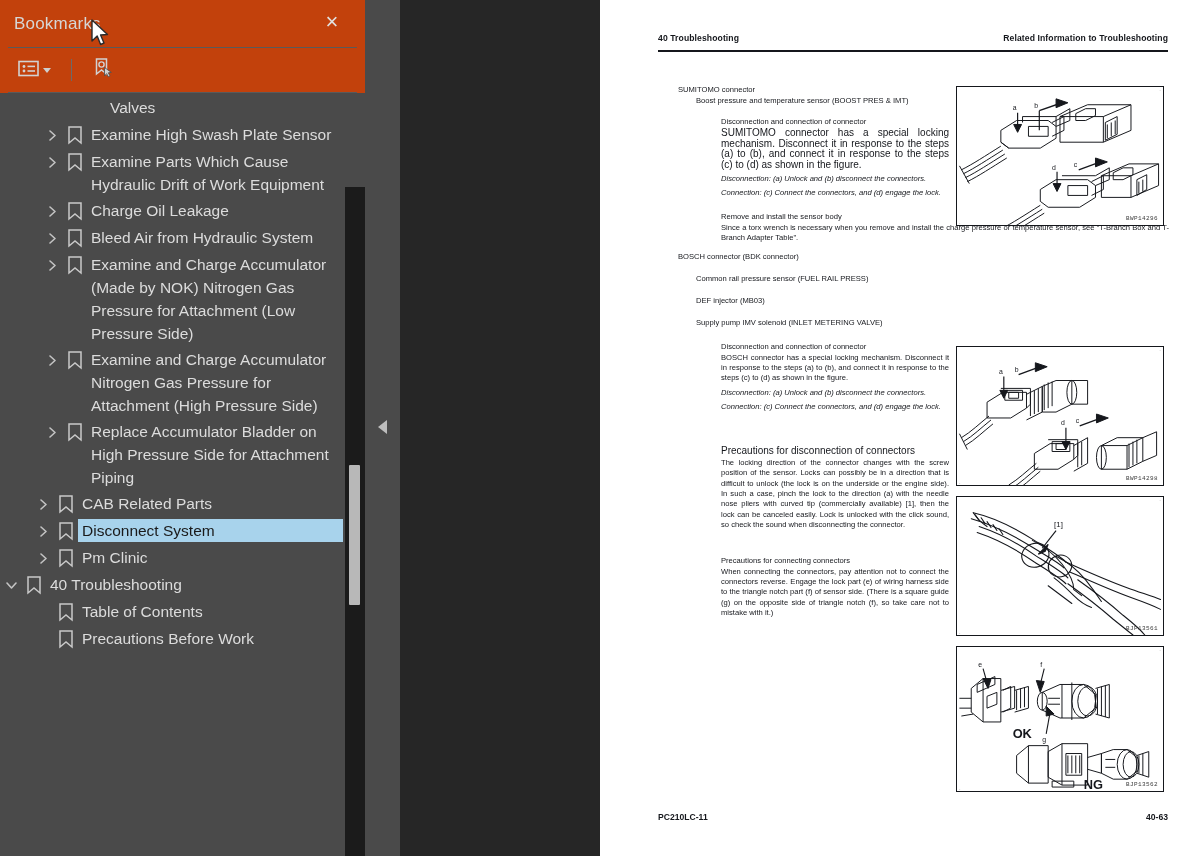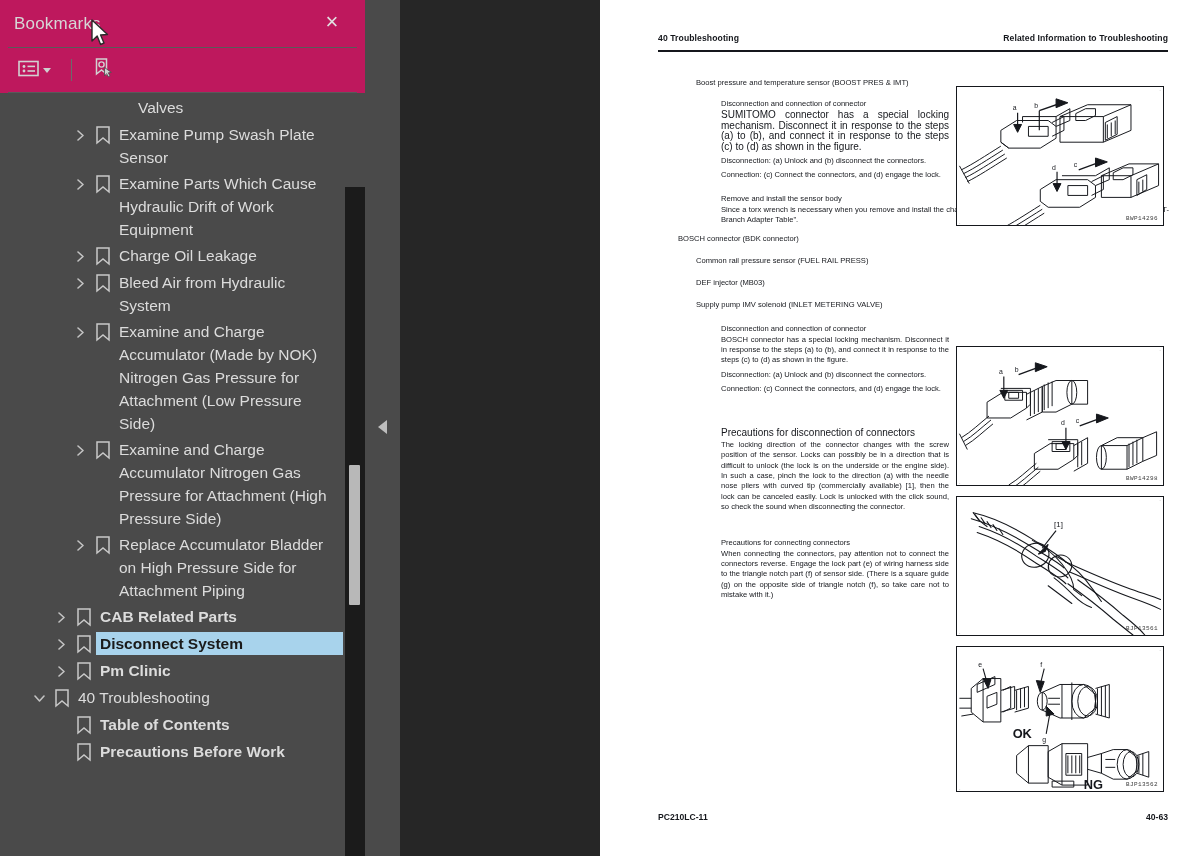--- a/index.html
+++ b/index.html
@@ -8,21 +8,21 @@
     background: #262626;
     font-family: "Liberation Sans", sans-serif;
     overflow: hidden;
   }
   .app { position: relative; width: 1200px; height: 856px; display: flex; }
 
   
   .sidebar {
     position: relative;
     width: 365px; height: 856px;
-    background: #be185d;
+    background: #c2410c;
     display: flex; flex-direction: column;
     flex: 0 0 365px;
   }
   .sb-header {
     height: 47px; flex: 0 0 47px;
     display: flex; align-items: center;
     padding: 0 14px;
     position: relative;
   }
   .sb-title {
@@ -53,21 +53,21 @@
     border-right: 4px solid transparent;
     border-top: 5px solid #cfcfcf;
   }
 
   
   .tree-wrap {
     position: relative; flex: 1 1 auto;
     overflow: hidden; background: #4a4a4a;
     padding-top: 2px;
   }
-  .tree { padding-right: 22px; margin-left: 28px; }
+  .tree { padding-right: 22px; }
   .node {
     display: flex; align-items: flex-start;
     padding: 1px 0 2px 0;
     min-height: 25px;
   }
   .twisty {
     flex: 0 0 22px; width: 22px; height: 24px;
     display: flex; align-items: center; justify-content: center;
     color: #c3c3c3; cursor: pointer;
   }
@@ -80,21 +80,21 @@
     color: #dcdcdc; font-size: 15.5px; line-height: 23px;
     padding-left: 4px; padding-right: 6px;
     cursor: pointer;
   }
   .node.selected .node-label {
     background: #a8d3ec; color: #1a1a1a;
     outline: 1px dotted #4a4a4a;
     flex: 1 1 auto;
   }
   
-  .lvl1 { padding-left: 22px; font-weight: bold; }
+  .lvl1 { padding-left: 32px; }
   .lvl2 { padding-left: 41px; }
   .lvl3 { padding-left: 60px; }
 
   
   .sb-scroll-track {
     position: absolute; right: 0; top: 94px;
     width: 20px; height: 762px;
     background: #1b1b1b;
   }
   .sb-scroll-thumb {
@@ -148,21 +148,21 @@
 
   .content {
     position: absolute; left: 58px; top: 78px;
     width: 510px;
   }
   .col-text { width: 352px; }
   .l1 { margin-left: 20px; }
   .l2 { margin-left: 38px; }
   .l3 { margin-left: 63px; }
   .para { text-align: justify; }
-  .hang { padding-left: 11px; text-indent: -11px; }
+  .hang { padding-left: 11px; text-indent: -11px; font-style: italic; }
   .sp { height: 4px; }
   .sp2 { height: 6px; }
 
   
   .fig {
     position: absolute;
     border: 1px solid #15171c;
     background: #fff;
     overflow: hidden;
   }
@@ -227,21 +227,21 @@
             <span class="twisty">
               <svg width="11" height="11" viewBox="0 0 11 11">
                 <path d="M3 1 L8 5.5 L3 10" fill="none" stroke="#c3c3c3" stroke-width="1.6" stroke-linecap="round" stroke-linejoin="round"></path>
               </svg>
             </span>
             <span class="bmk">
               <svg width="16" height="19" viewBox="0 0 16 19">
                 <path d="M2 1 h12 v16 l-6 -5 l-6 5 z" fill="none" stroke="#c9c9c9" stroke-width="1.5"></path>
               </svg>
             </span>
-            <span class="node-label">Examine Pump Swash Plate Sensor</span>
+            <span class="node-label">Examine High Swash Plate Sensor</span>
           </div>
           <div class="node lvl2">
             <span class="twisty">
               <svg width="11" height="11" viewBox="0 0 11 11">
                 <path d="M3 1 L8 5.5 L3 10" fill="none" stroke="#c3c3c3" stroke-width="1.6" stroke-linecap="round" stroke-linejoin="round"></path>
               </svg>
             </span>
             <span class="bmk">
               <svg width="16" height="19" viewBox="0 0 16 19">
                 <path d="M2 1 h12 v16 l-6 -5 l-6 5 z" fill="none" stroke="#c9c9c9" stroke-width="1.5"></path>
@@ -401,20 +401,24 @@
 
       <div class="pg-head">
         <span>40 Troubleshooting</span>
         <span>Related Information to Troubleshooting</span>
       </div>
       <div class="pg-head-rule"></div>
 
       <div class="content">
         <div class="col-text">
 
+          <div class="l1 b" style="position:relative">
+            <span class="dot"></span>
+            <span style="font-size:7.6px;line-height:10.4px">SUMITOMO connector</span>
+          </div>
 
           <div class="l2 b" style="position:relative">
             <span class="dot"></span>
             <span style="font-size:7.6px;line-height:10.4px;display:block;width:250px">Boost pressure and temperature sensor (BOOST PRES &amp; IMT)</span>
           </div>
 
           <div class="sp"></div>
 
           <div class="l3 b" style="position:relative">
             <span class="dot"></span>

